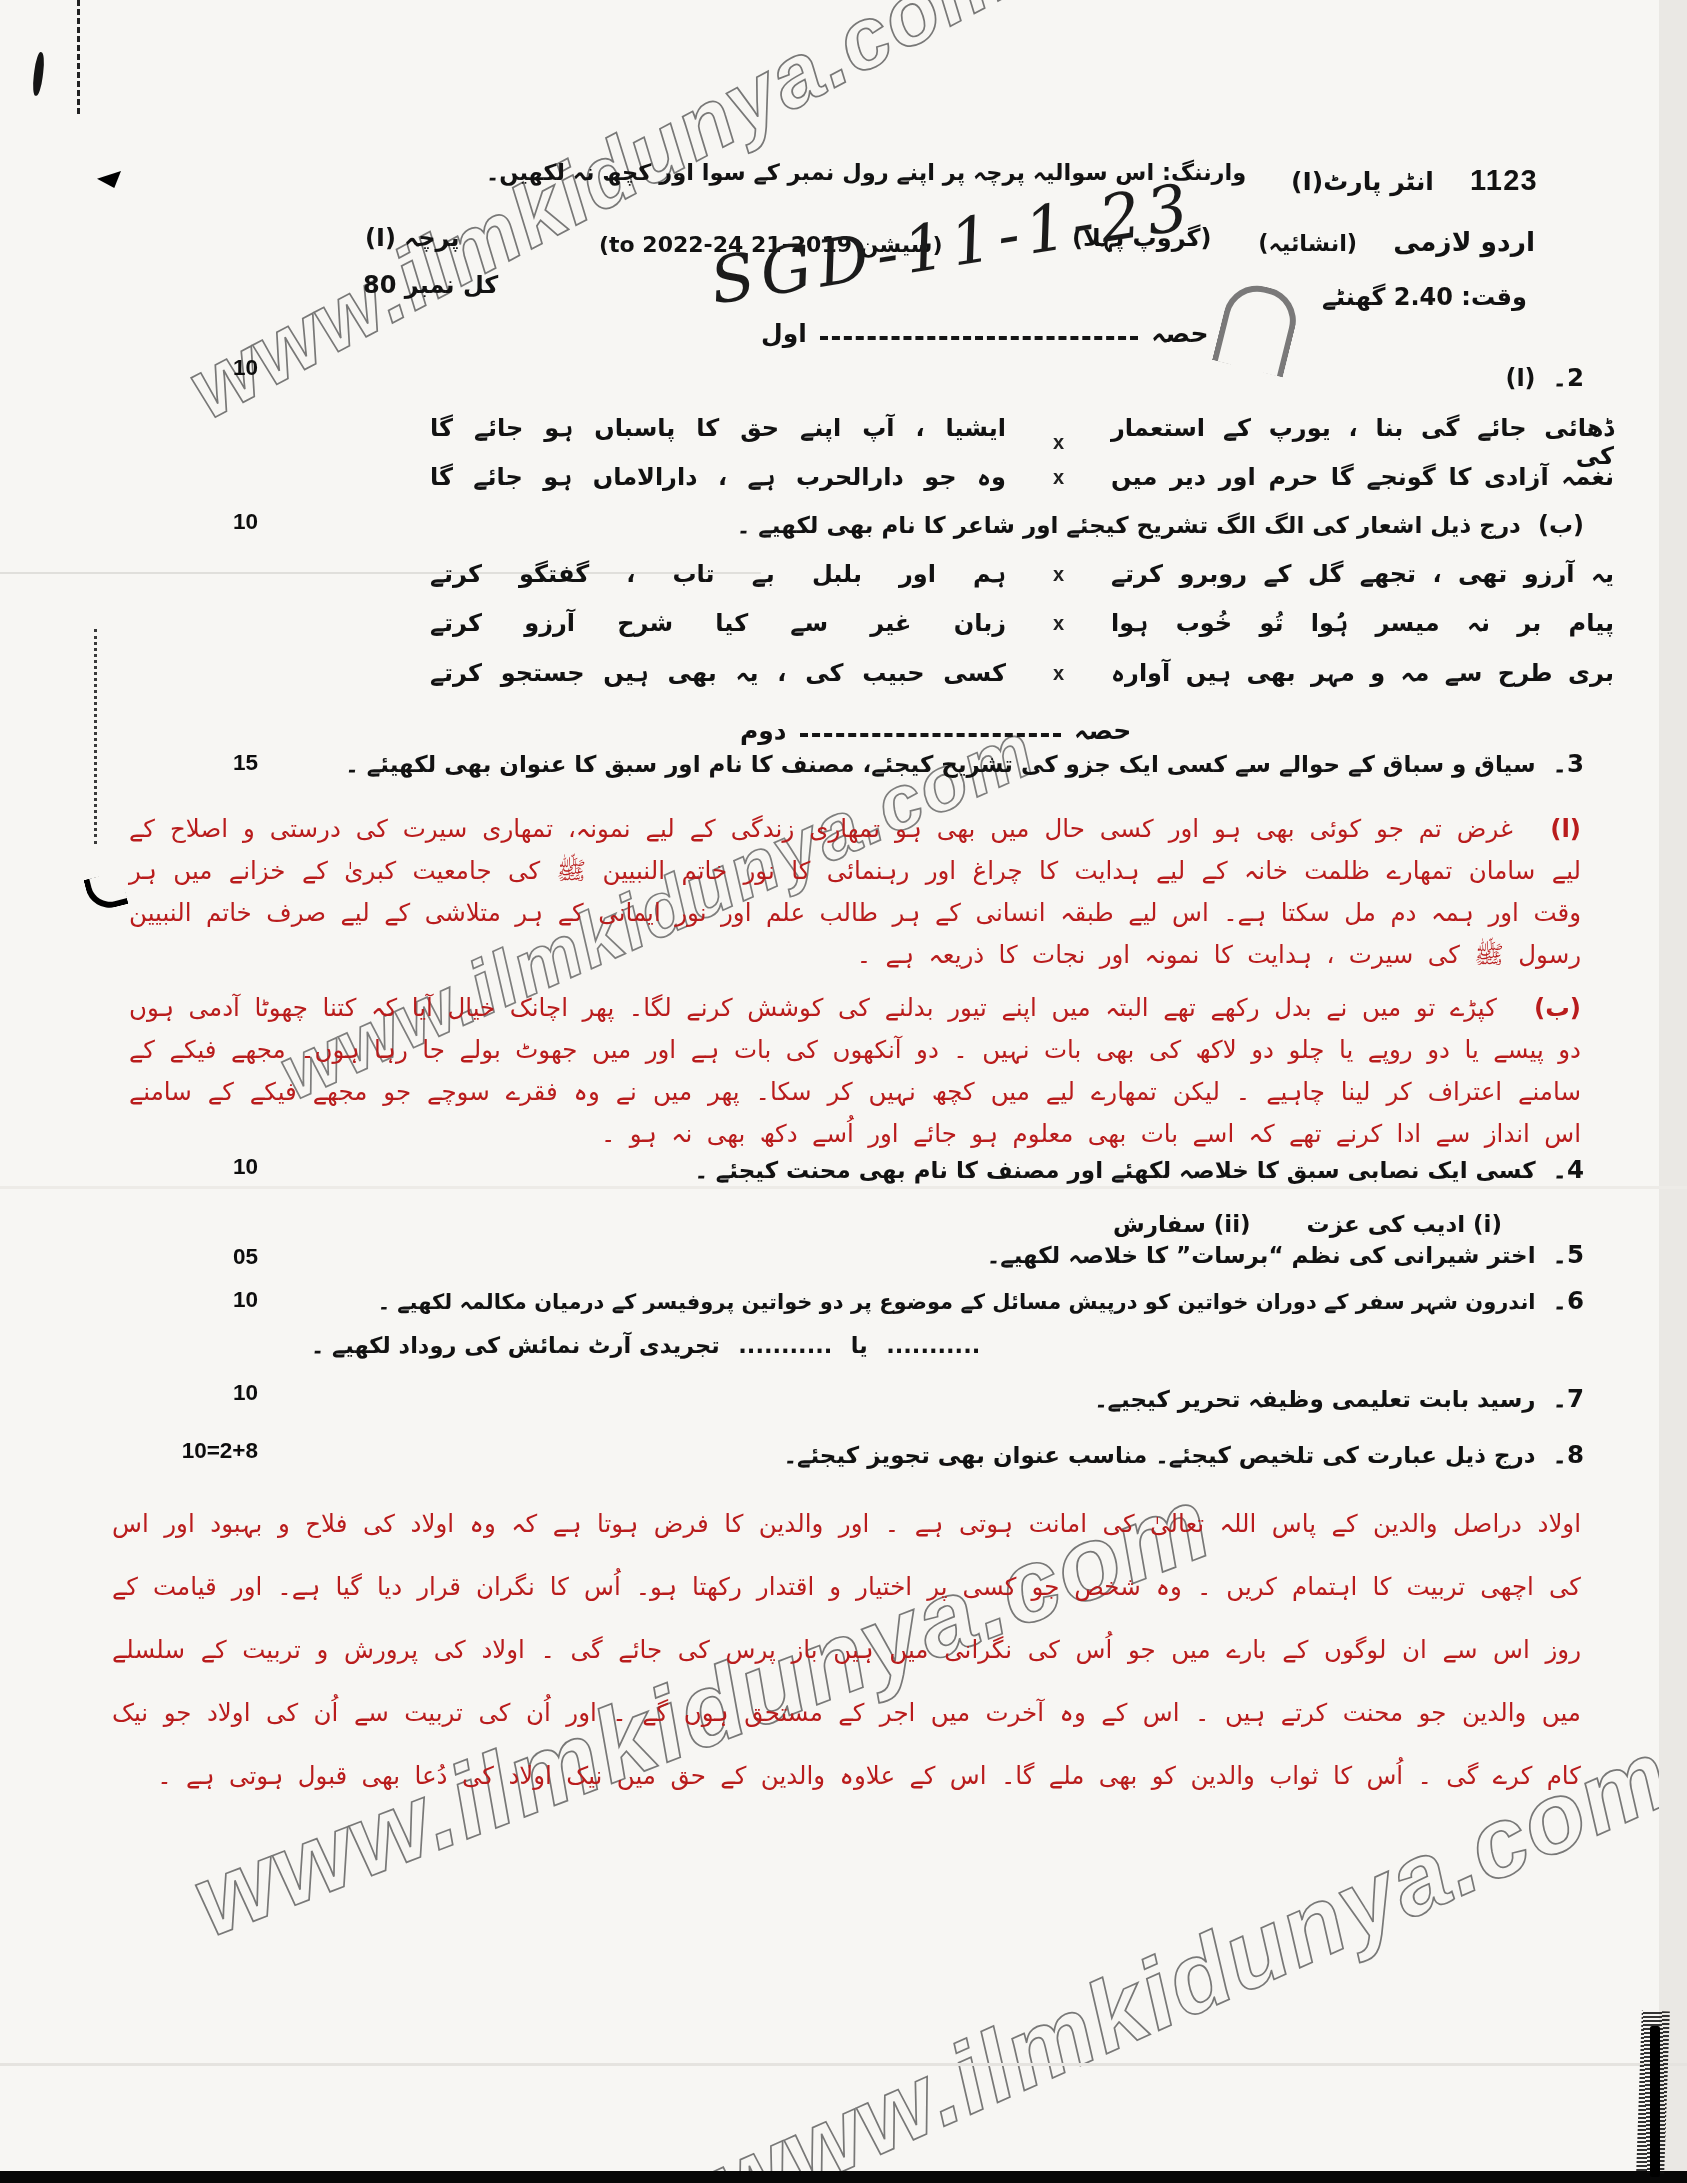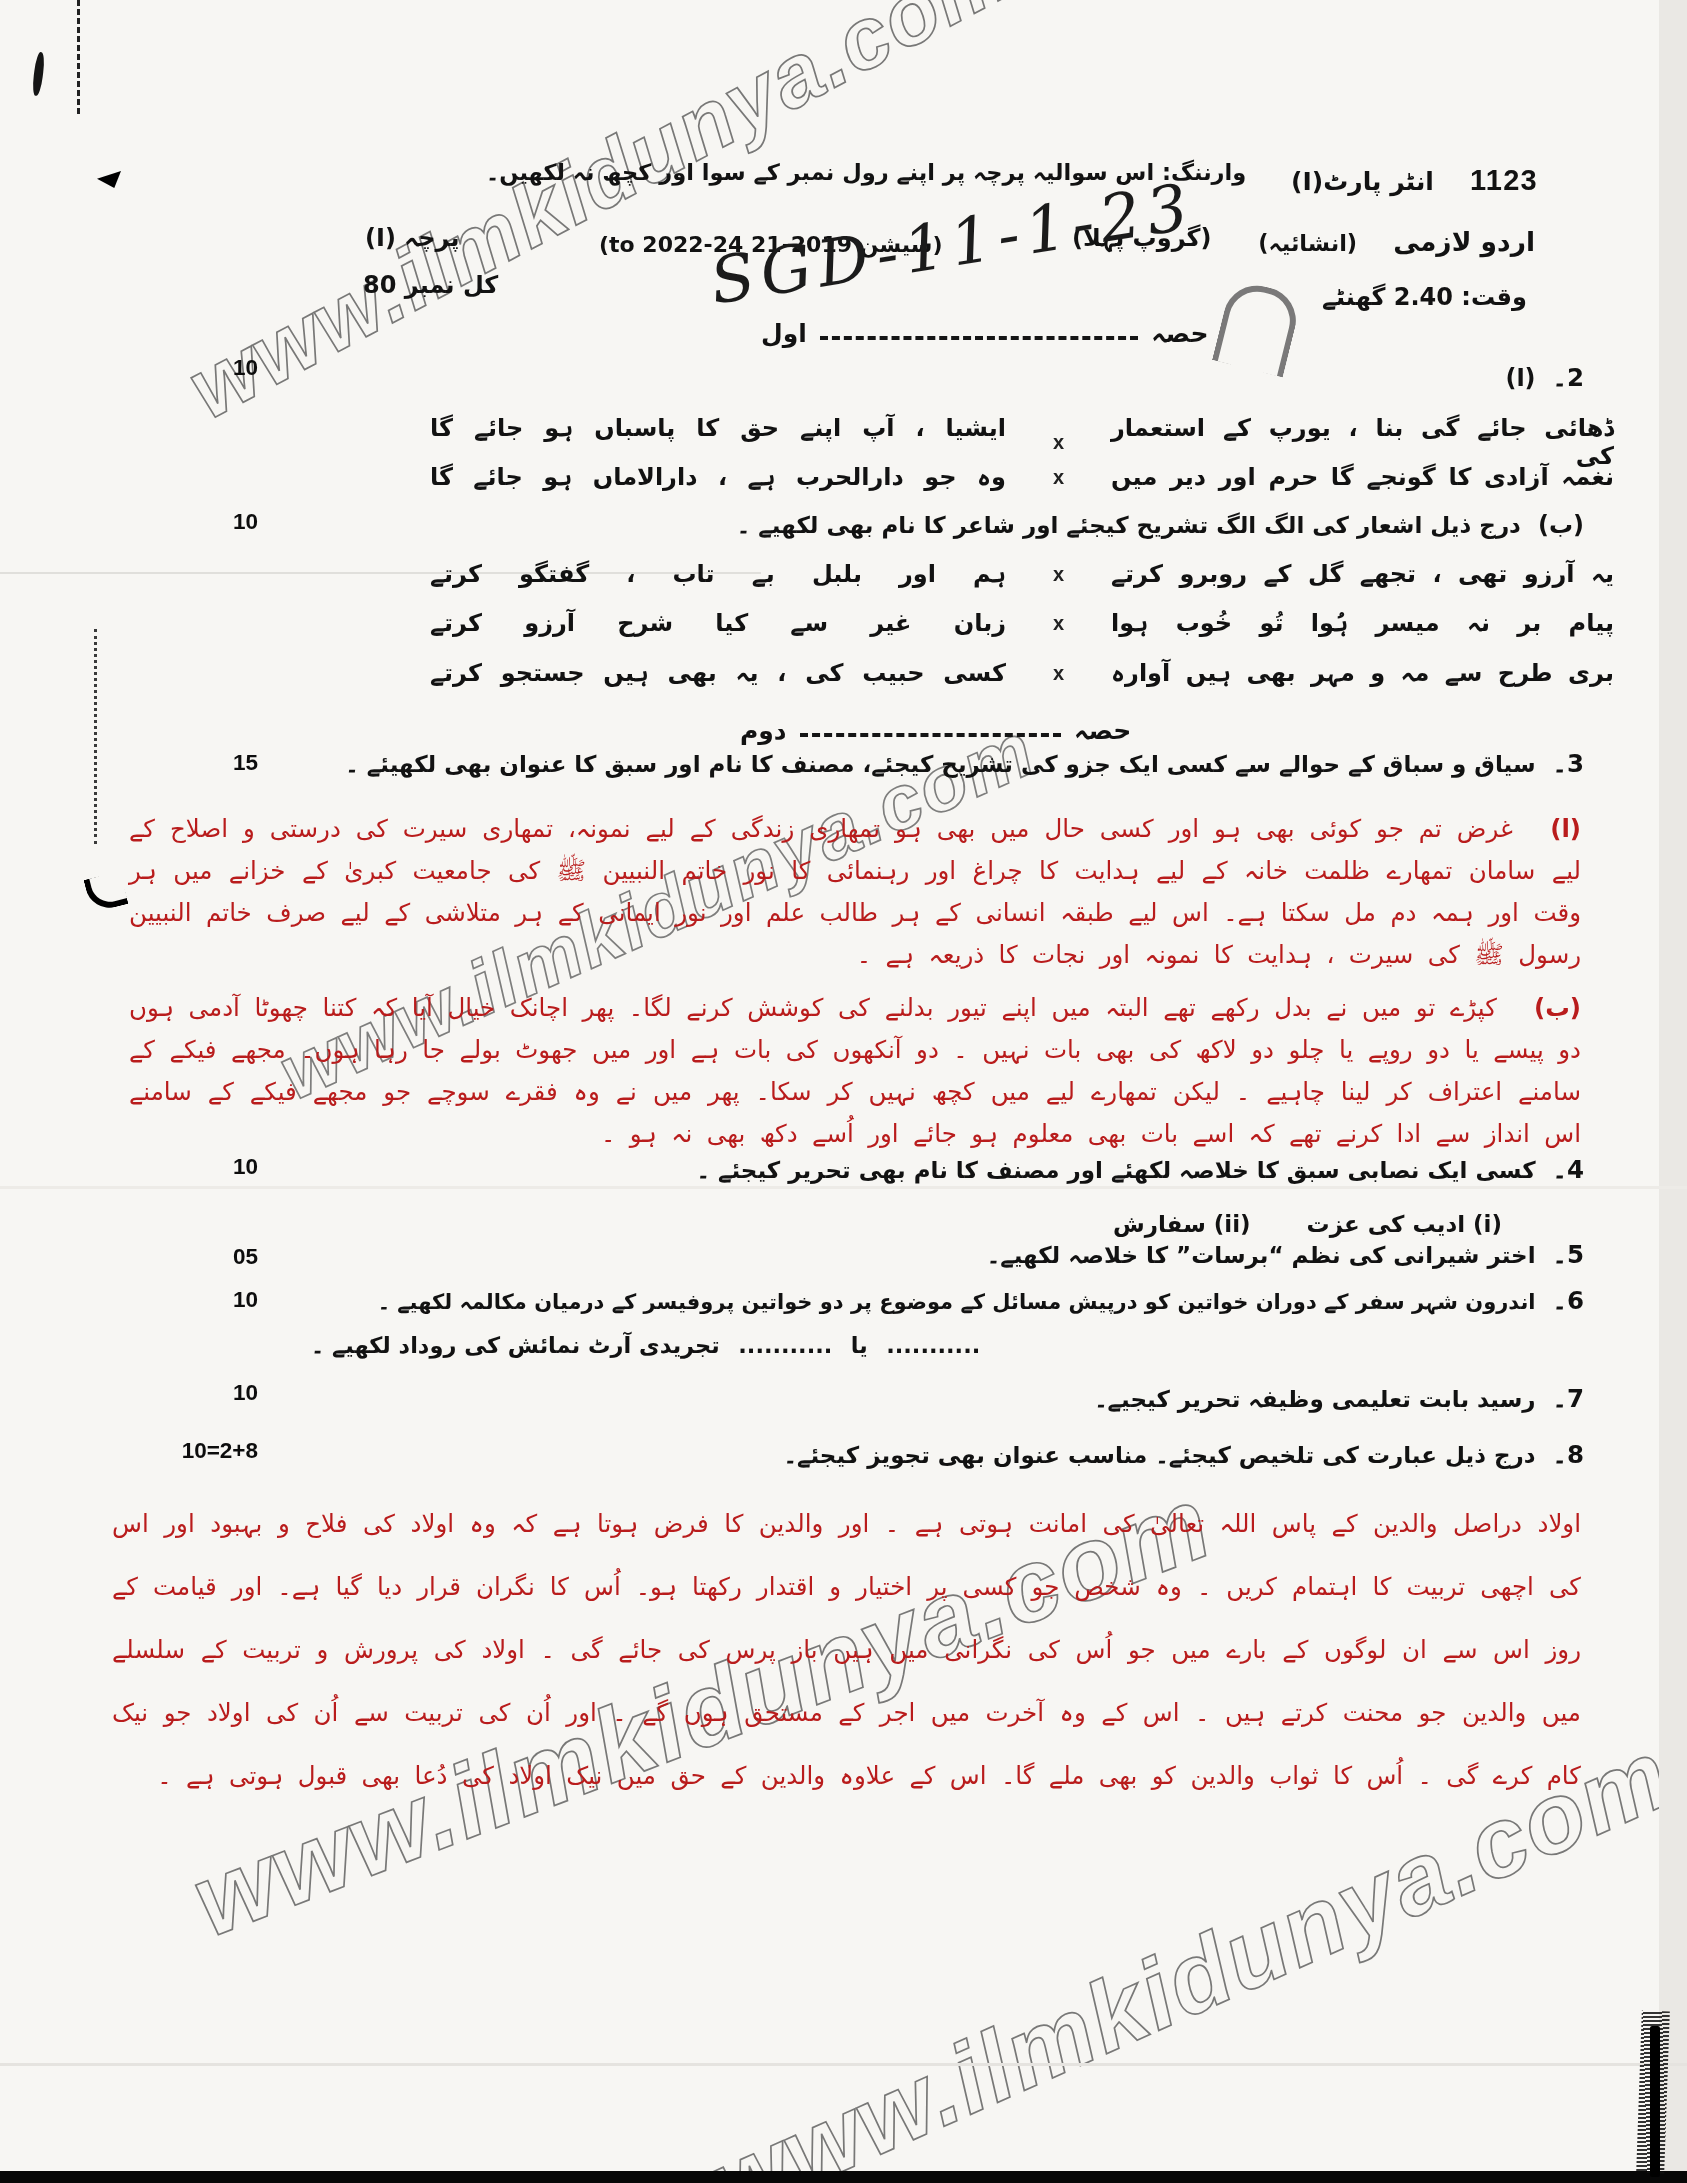--- a/index.html
+++ b/index.html
@@ -188,21 +188,21 @@
   </div>
 
   <div class="abs passage" style="top:987px;">
     <span class="plabel">(ب)</span>
     <span>کپڑے تو میں نے بدل رکھے تھے البتہ میں اپنے تیور بدلنے کی کوشش کرنے لگا۔ پھر اچانک خیال آیا کہ کتنا چھوٹا آدمی ہوں دو پیسے یا دو روپے یا چلو دو لاکھ کی بھی بات نہیں ۔ دو آنکھوں کی بات ہے اور میں جھوٹ بولے جا رہا ہوں۔ مجھے فیکے کے سامنے اعتراف کر لینا چاہیے ۔ لیکن تمھارے لیے میں کچھ نہیں کر سکا۔ پھر میں نے وہ فقرے سوچے جو مجھے فیکے کے سامنے اس انداز سے ادا کرنے تھے کہ اسے بات بھی معلوم ہو جائے اور اُسے دکھ بھی نہ ہو ۔</span>
   </div>
 
   <div class="abs u marks" style="top:1154px;">10</div>
   <div class="abs qhead" style="top:1155px;">
     <span class="qnum">4۔</span>
-    <span class="qtext">کسی ایک نصابی سبق کا خلاصہ لکھئے اور مصنف کا نام بھی تحریر کیجئے ۔</span>
+    <span class="qtext">کسی ایک نصابی سبق کا خلاصہ لکھئے اور مصنف کا نام بھی محنت کیجئے ۔</span>
   </div>
   <div class="abs options" style="top:1211px;">
     <span class="u">(i) ادیب کی عزت</span>
     <span class="u">(ii) سفارش</span>
   </div>
 
   <div class="abs u marks" style="top:1244px;">05</div>
   <div class="abs qhead" style="top:1240px;">
     <span class="qnum">5۔</span>
     <span class="qtext">اختر شیرانی کی نظم “برسات” کا خلاصہ لکھیے۔</span>

